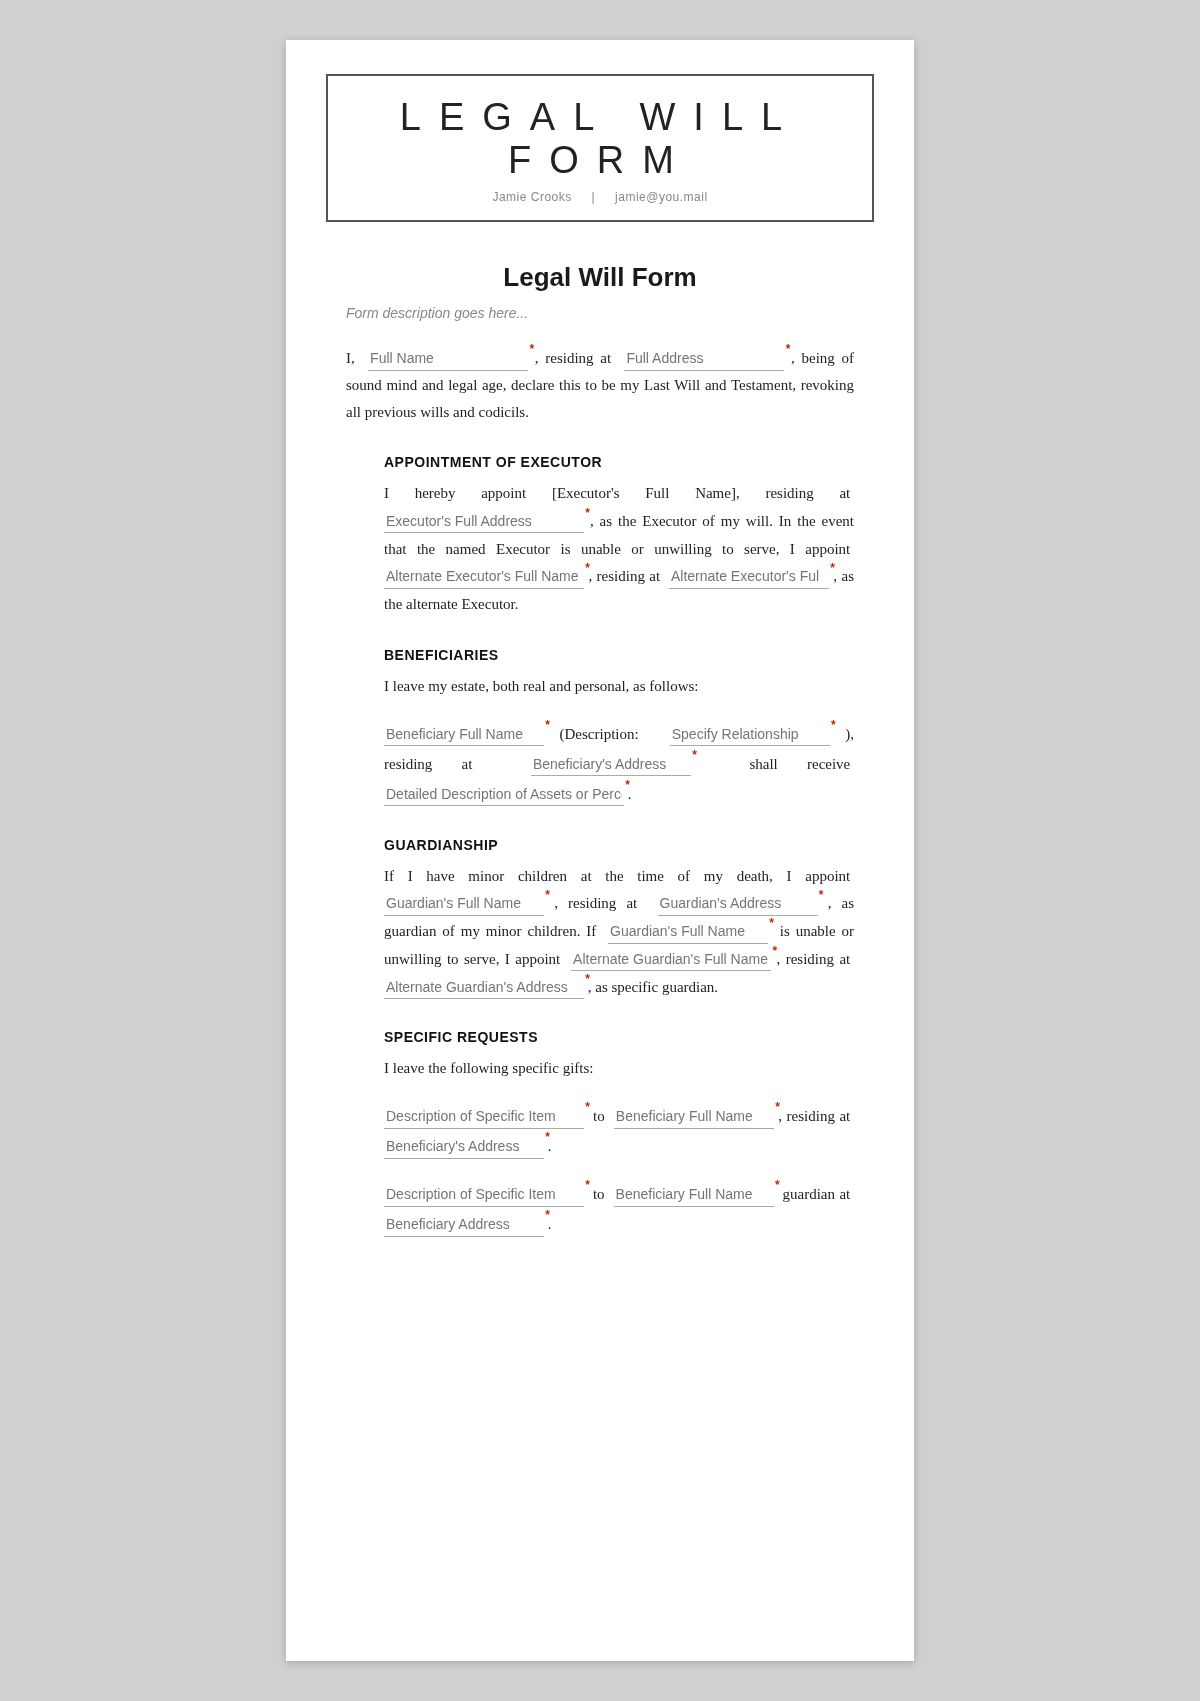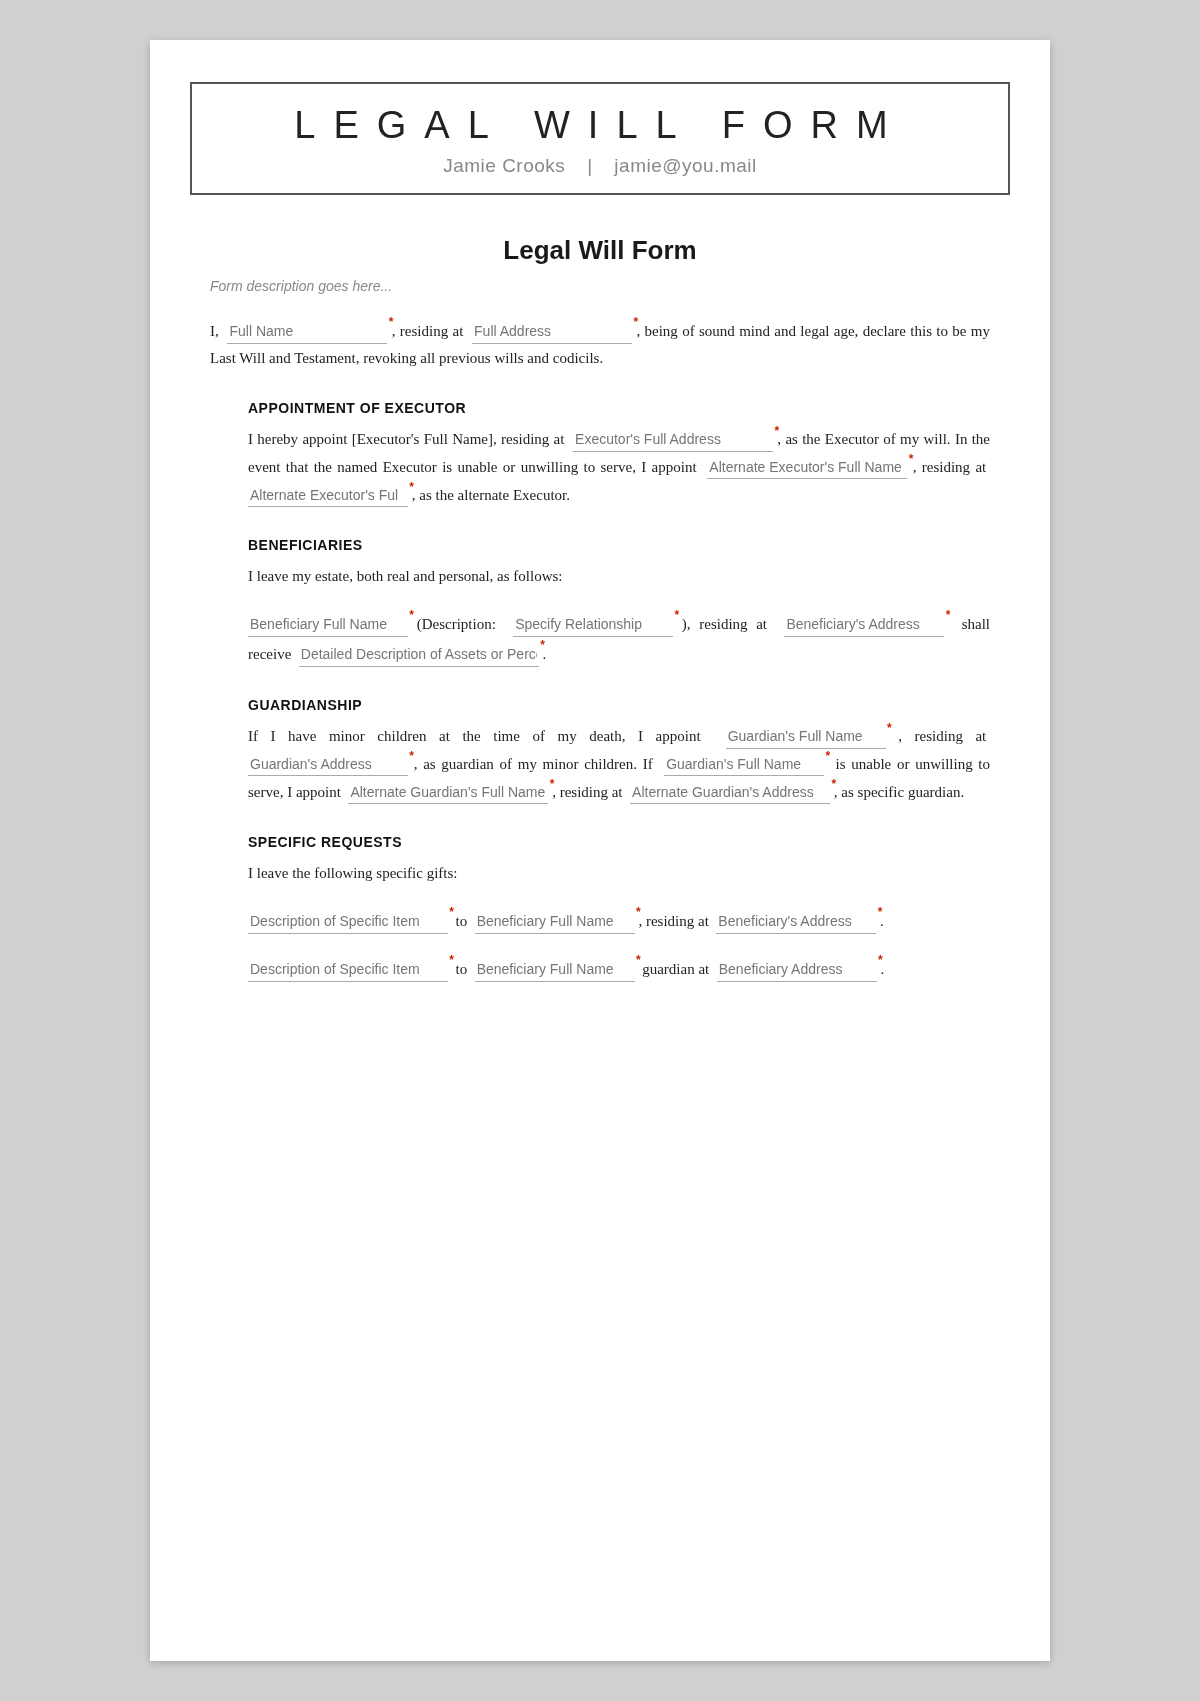--- a/index.html
+++ b/index.html
@@ -6,44 +6,44 @@
     body {
       background: #d0d0d0;
       font-family: Georgia, 'Times New Roman', serif;
       display: flex;
       justify-content: center;
       padding: 40px 20px;
       min-height: 1701px;
     }
     .page {
       background: #fff;
-      width: 900px;
+      width: 628px;
       min-height: 1600px;
-      padding: 12px 0 60px 0;
+      padding: 4px 0 60px 0;
       box-shadow: 0 2px 8px rgba(0,0,0,0.2);
     }
     
     .header {
       border: 2px solid #555;
       margin: 30px 40px 0 40px;
       padding: 20px 30px 16px 30px;
       text-align: center;
     }
     .header-title {
       font-family: 'Helvetica Neue', Arial, sans-serif;
       font-size: 38px;
       font-weight: 300;
       letter-spacing: 18px;
       color: #222;
       text-transform: uppercase;
       margin-bottom: 8px;
     }
     .header-subtitle {
       font-family: Arial, sans-serif;
-      font-size: 19px;
+      font-size: 12px;
       color: #555;
       letter-spacing: 0.5px;
     }
     .header-subtitle span {
       margin: 0 8px;
       color: #888;
     }
     
     .content {
       padding: 40px 60px 20px 60px;

